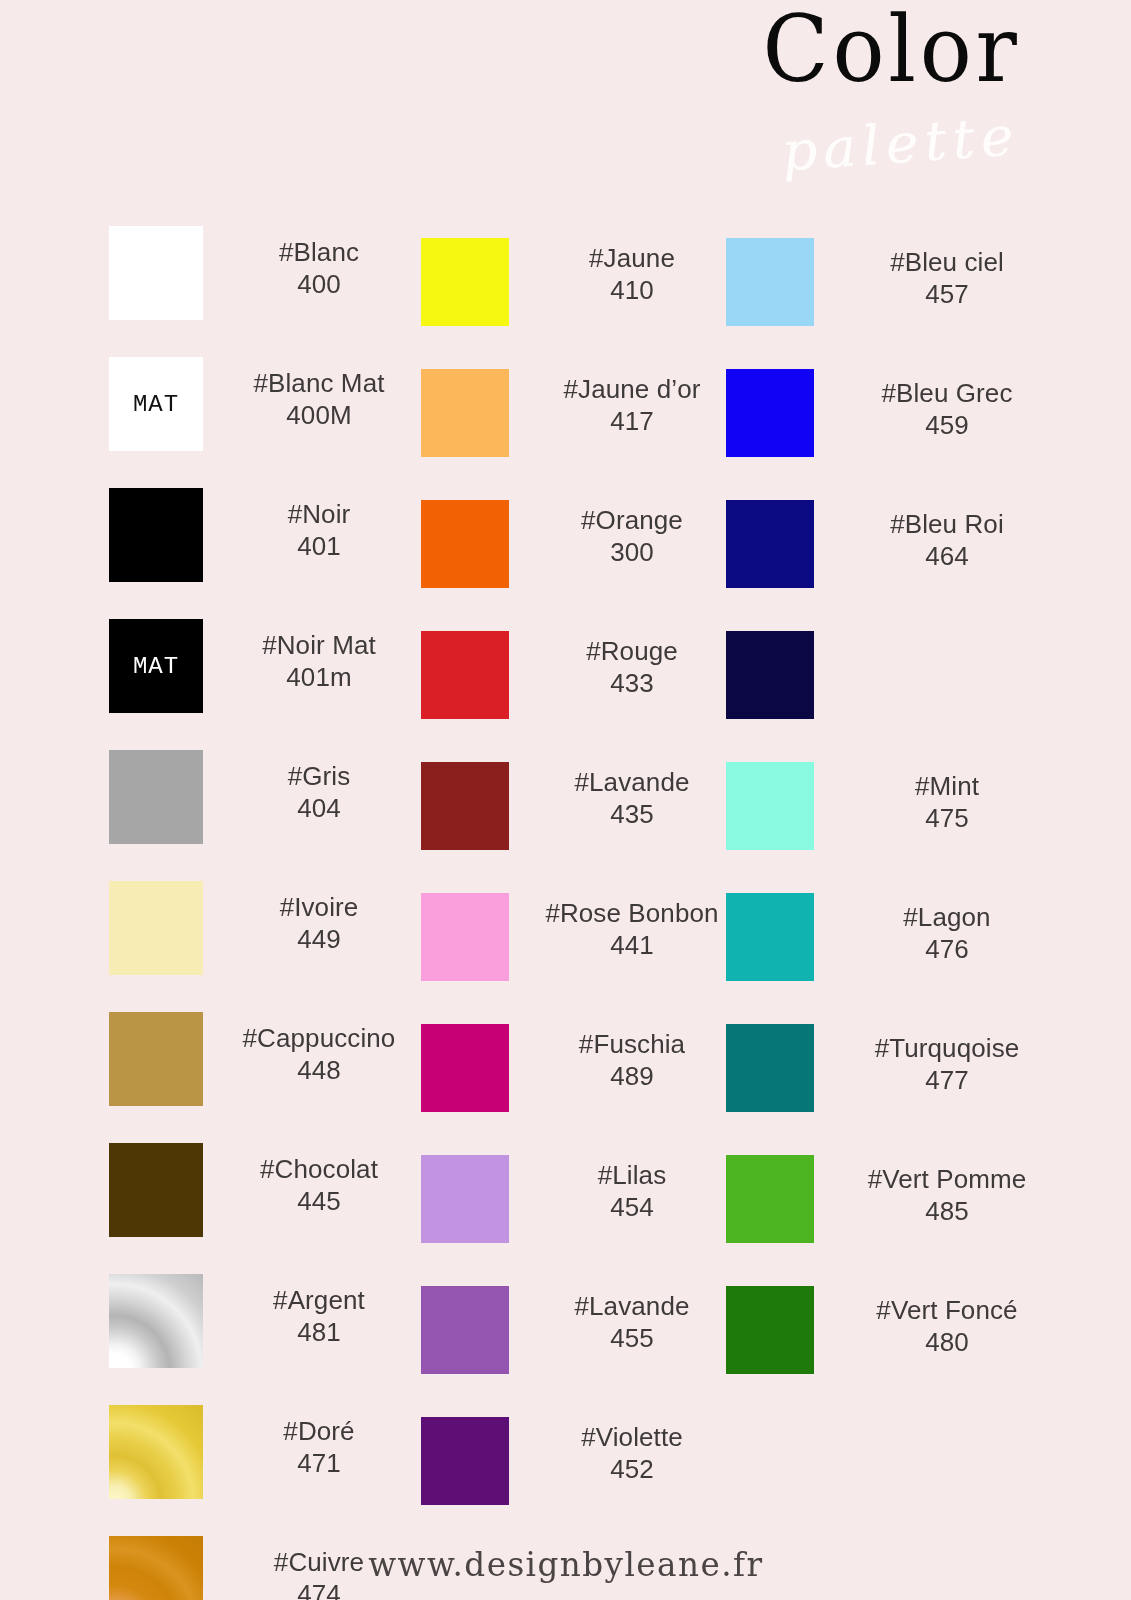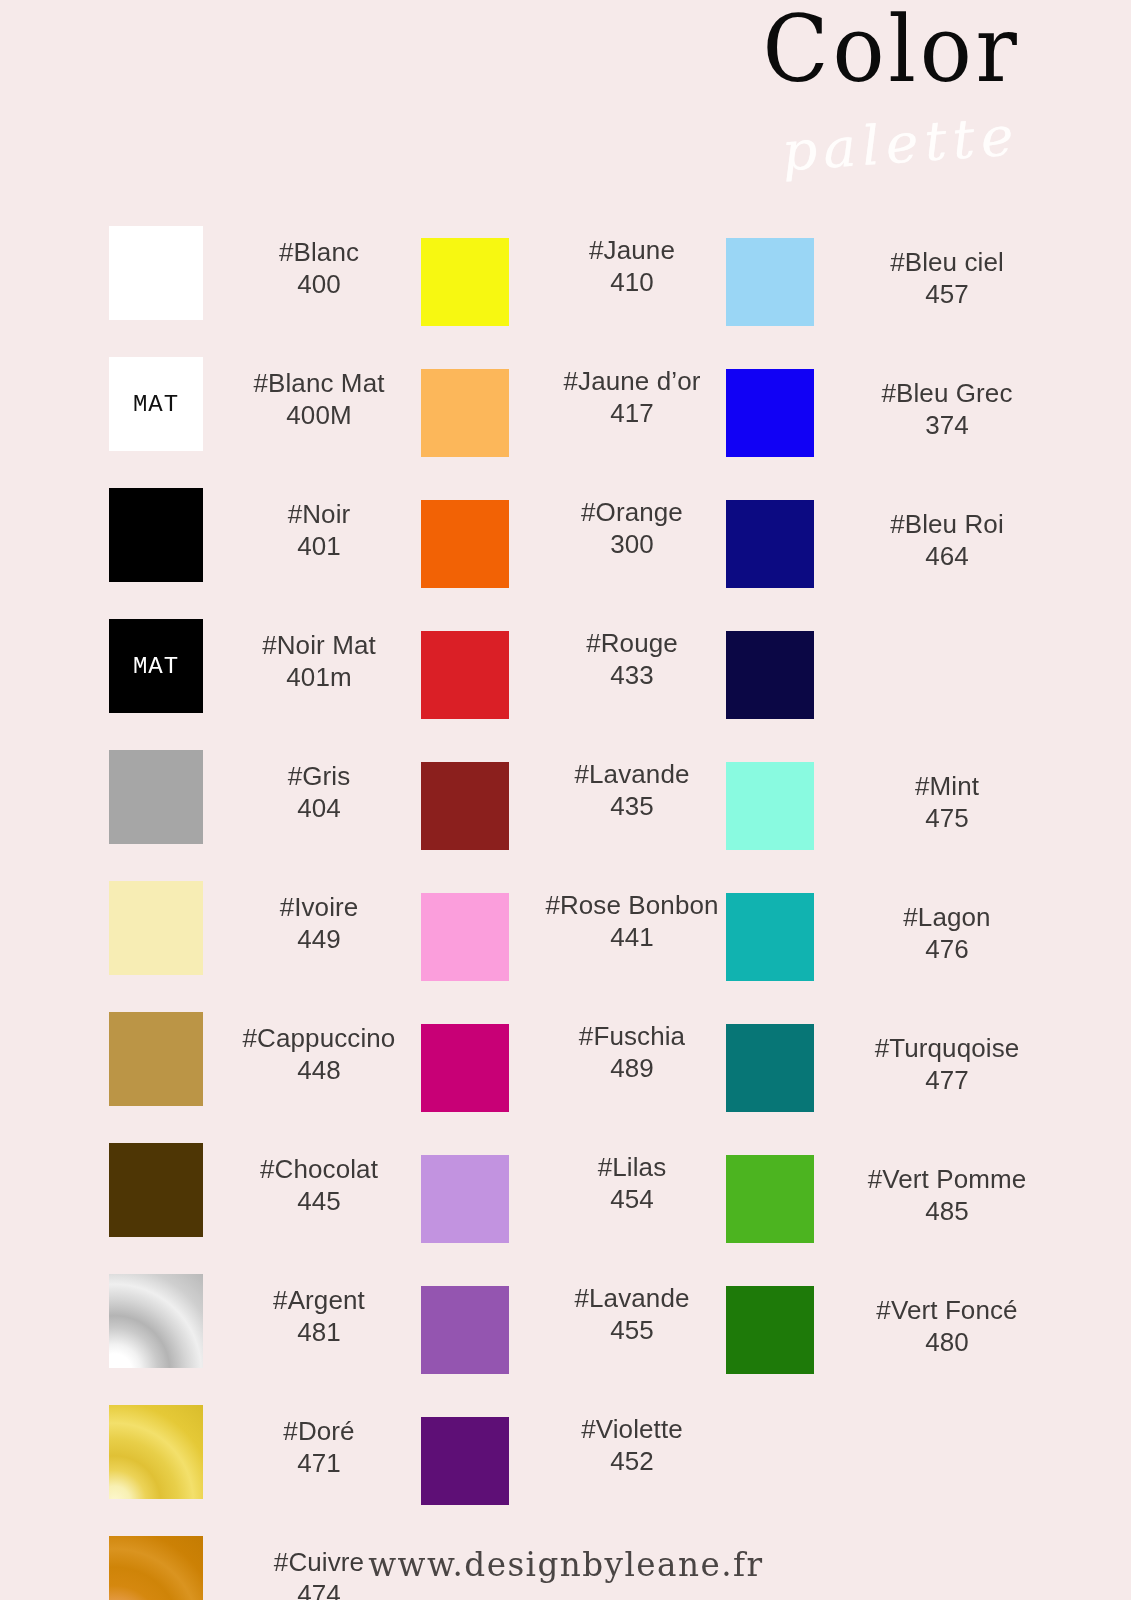--- a/index.html
+++ b/index.html
@@ -107,21 +107,21 @@
     top: 18px;
     width: 220px;
     text-align: center;
     color: #3d3a39;
     font-size: 26px;
     line-height: 1.24;
     font-family: "Liberation Sans", sans-serif;
     letter-spacing: 0.1px;
     white-space: nowrap;
   }
-  .column-1 .swatch-caption { left: 96px; top: 4px; width: 230px; text-align: center; }
+  .column-1 .swatch-caption { left: 96px; top: 12px; width: 230px; text-align: center; }
   .column-2 .swatch-caption { left: 96px; top: 16px; width: 250px; }
 
   .caption-name { display: block; }
   .caption-code { display: block; }
 
   
   .metal-argent {
     background:
       radial-gradient(circle at 6% 103%, #ffffff 0%, #ffffff 13%, #f2f2f2 20%,
                       #c9c9c9 33%, #b4b4b4 42%, #d6d6d6 55%,
@@ -327,21 +327,21 @@
         <div class="swatch" style="background: rgb(154, 214, 245);"></div>
         <div class="swatch-caption">
           <span class="caption-name">#Bleu ciel</span>
           <span class="caption-code">457</span>
         </div>
       </div>
       <div class="swatch-row">
         <div class="swatch" style="background: rgb(17, 1, 245);"></div>
         <div class="swatch-caption">
           <span class="caption-name">#Bleu Grec</span>
-          <span class="caption-code">374</span>
+          <span class="caption-code">459</span>
         </div>
       </div>
       <div class="swatch-row">
         <div class="swatch" style="background: rgb(12, 10, 130);"></div>
         <div class="swatch-caption">
           <span class="caption-name">#Bleu Roi</span>
           <span class="caption-code">464</span>
         </div>
       </div>
       <div class="swatch-row">

